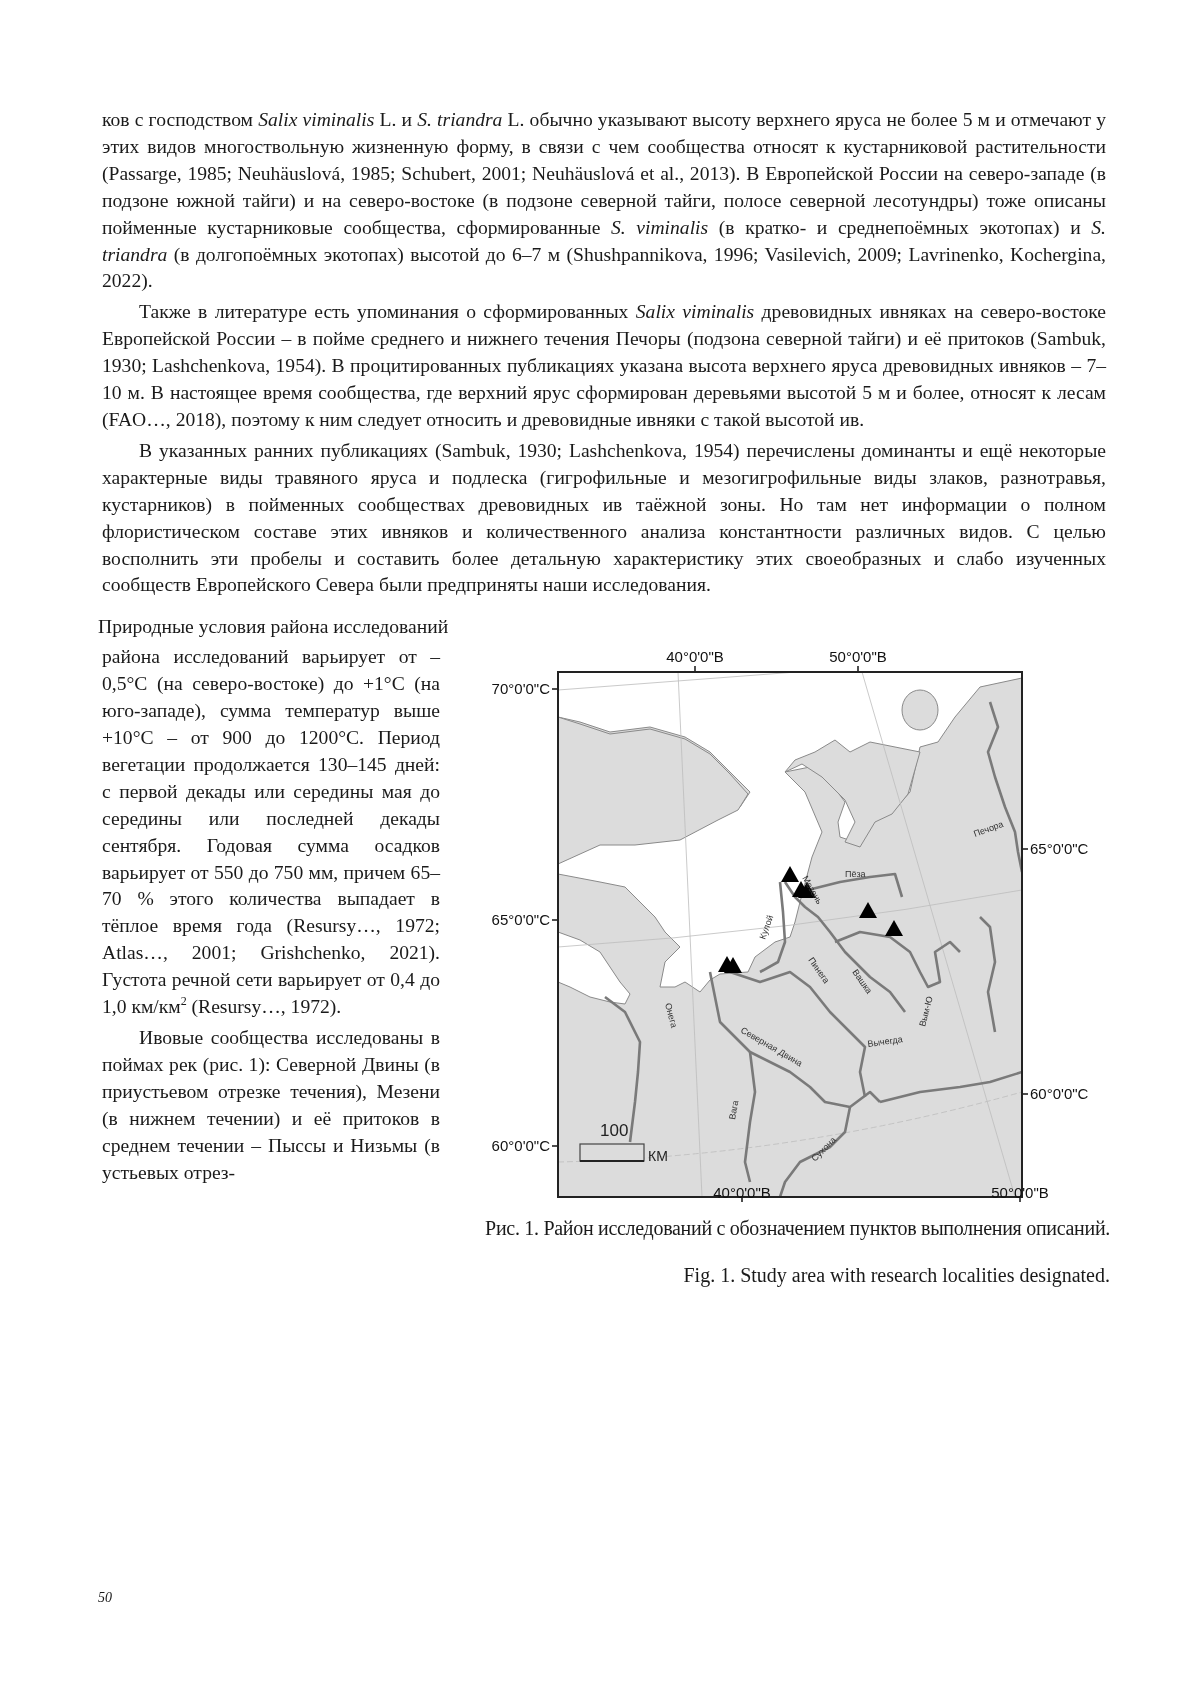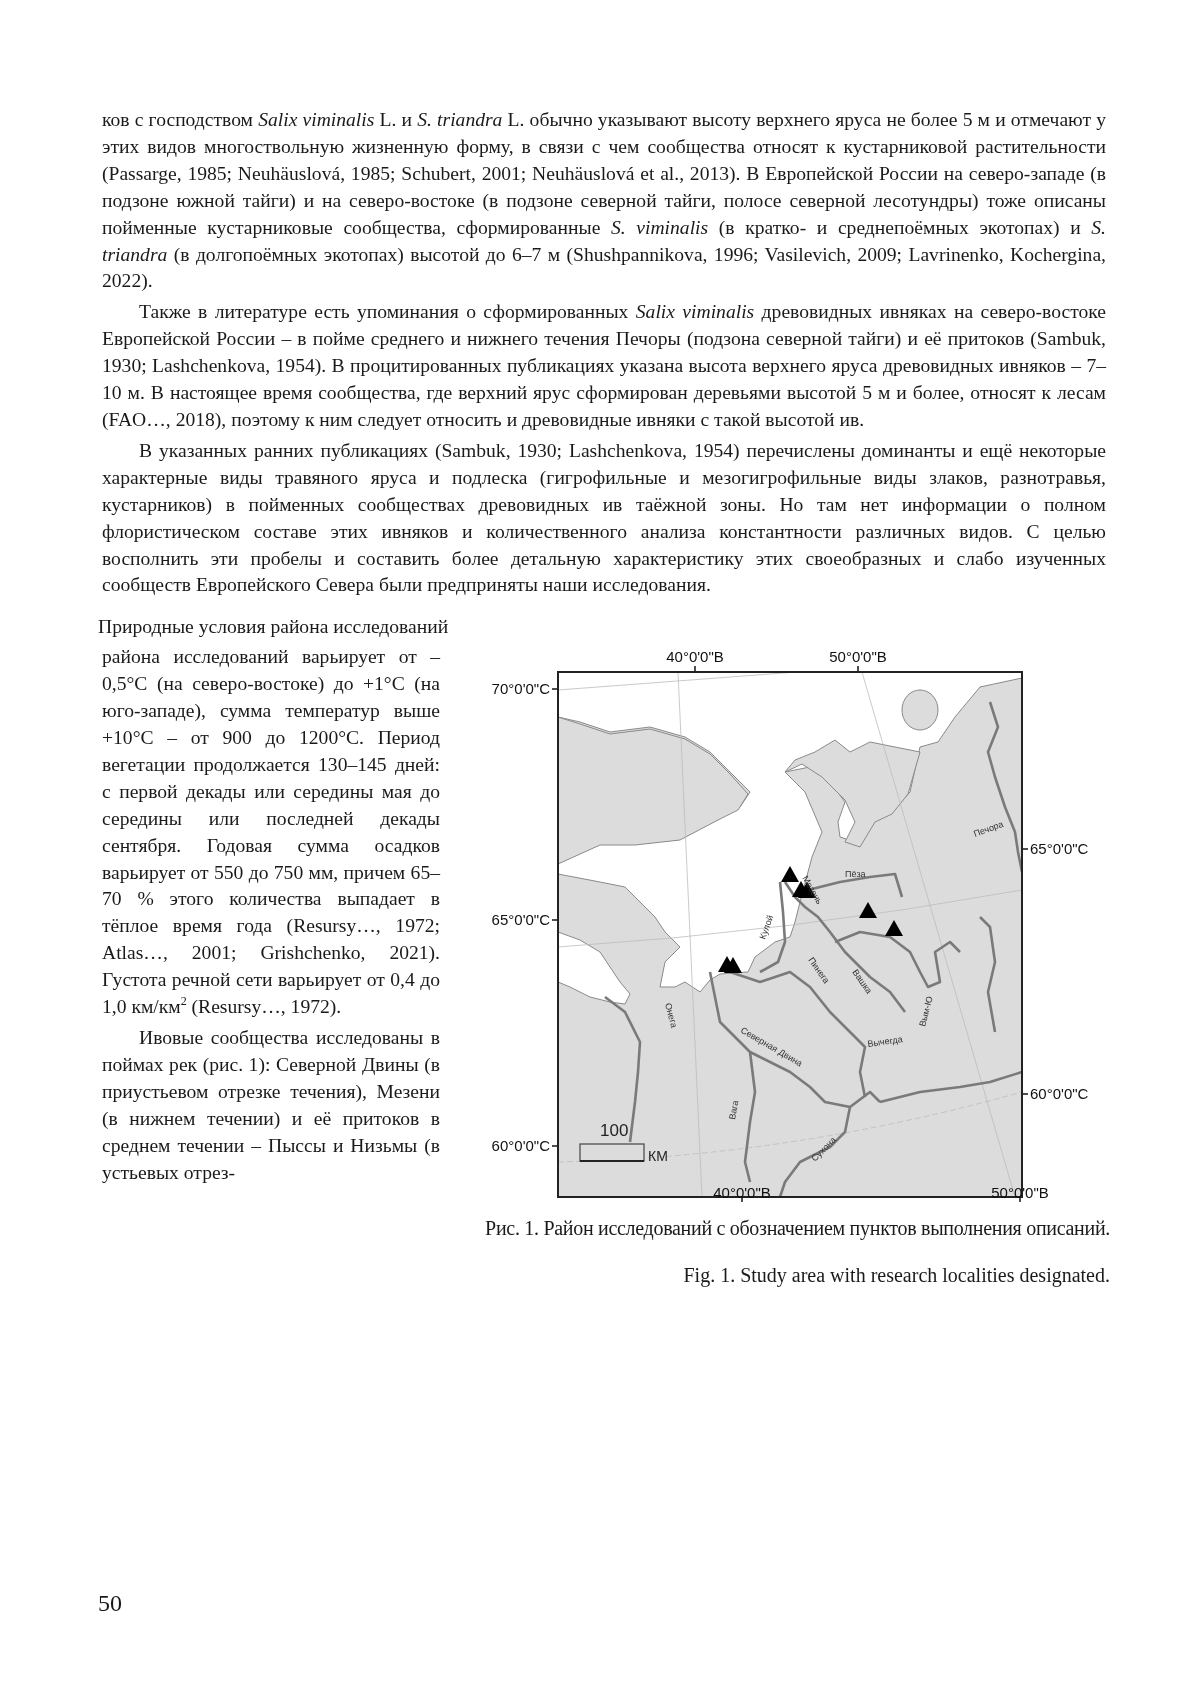--- a/index.html
+++ b/index.html
@@ -4,21 +4,21 @@
 <style>
   html, body { margin: 0; padding: 0; background: #ffffff; }
   body { width: 1200px; height: 1694px; position: relative; overflow: hidden;
          font-family: "Liberation Serif", "DejaVu Serif", serif; color: #1a1a1a; }
   .page { position: absolute; left: 98px; top: 103px; width: 1012px; }
   p { margin: 4px; font-size: 19.6px; line-height: 26.9px; text-align: justify; hyphens: none; }
   p.indent { text-indent: 37px; }
   i { font-style: italic; }
   .heading { font-weight: normal; text-align: left; font-size: 19.6px; line-height: 26px; margin-top: 15px; }
   .float-map { float: right; width: 660px; height: 668px; margin-left: 10px; margin-top: 2px; position: relative; }
-  .pagenum { position: absolute; left: 98px; top: 1590px; font-size: 24px; }
+  .pagenum { position: absolute; left: 98px; top: 1590px; font-size: 14px; font-style: italic; }
   .caption { position: absolute; left: 0; width: 660px; text-align: right; font-size: 20px; }
   .cap-ru { top: 575px; letter-spacing: -0.3px; }
   .cap-en { top: 580px; margin-top: 42px; }
   svg text { font-family: "Liberation Sans", "DejaVu Sans", sans-serif; }
   sup { font-size: 12px; line-height: 0; }
 </style>
 </head>
 <body>
 
 <div class="page">

